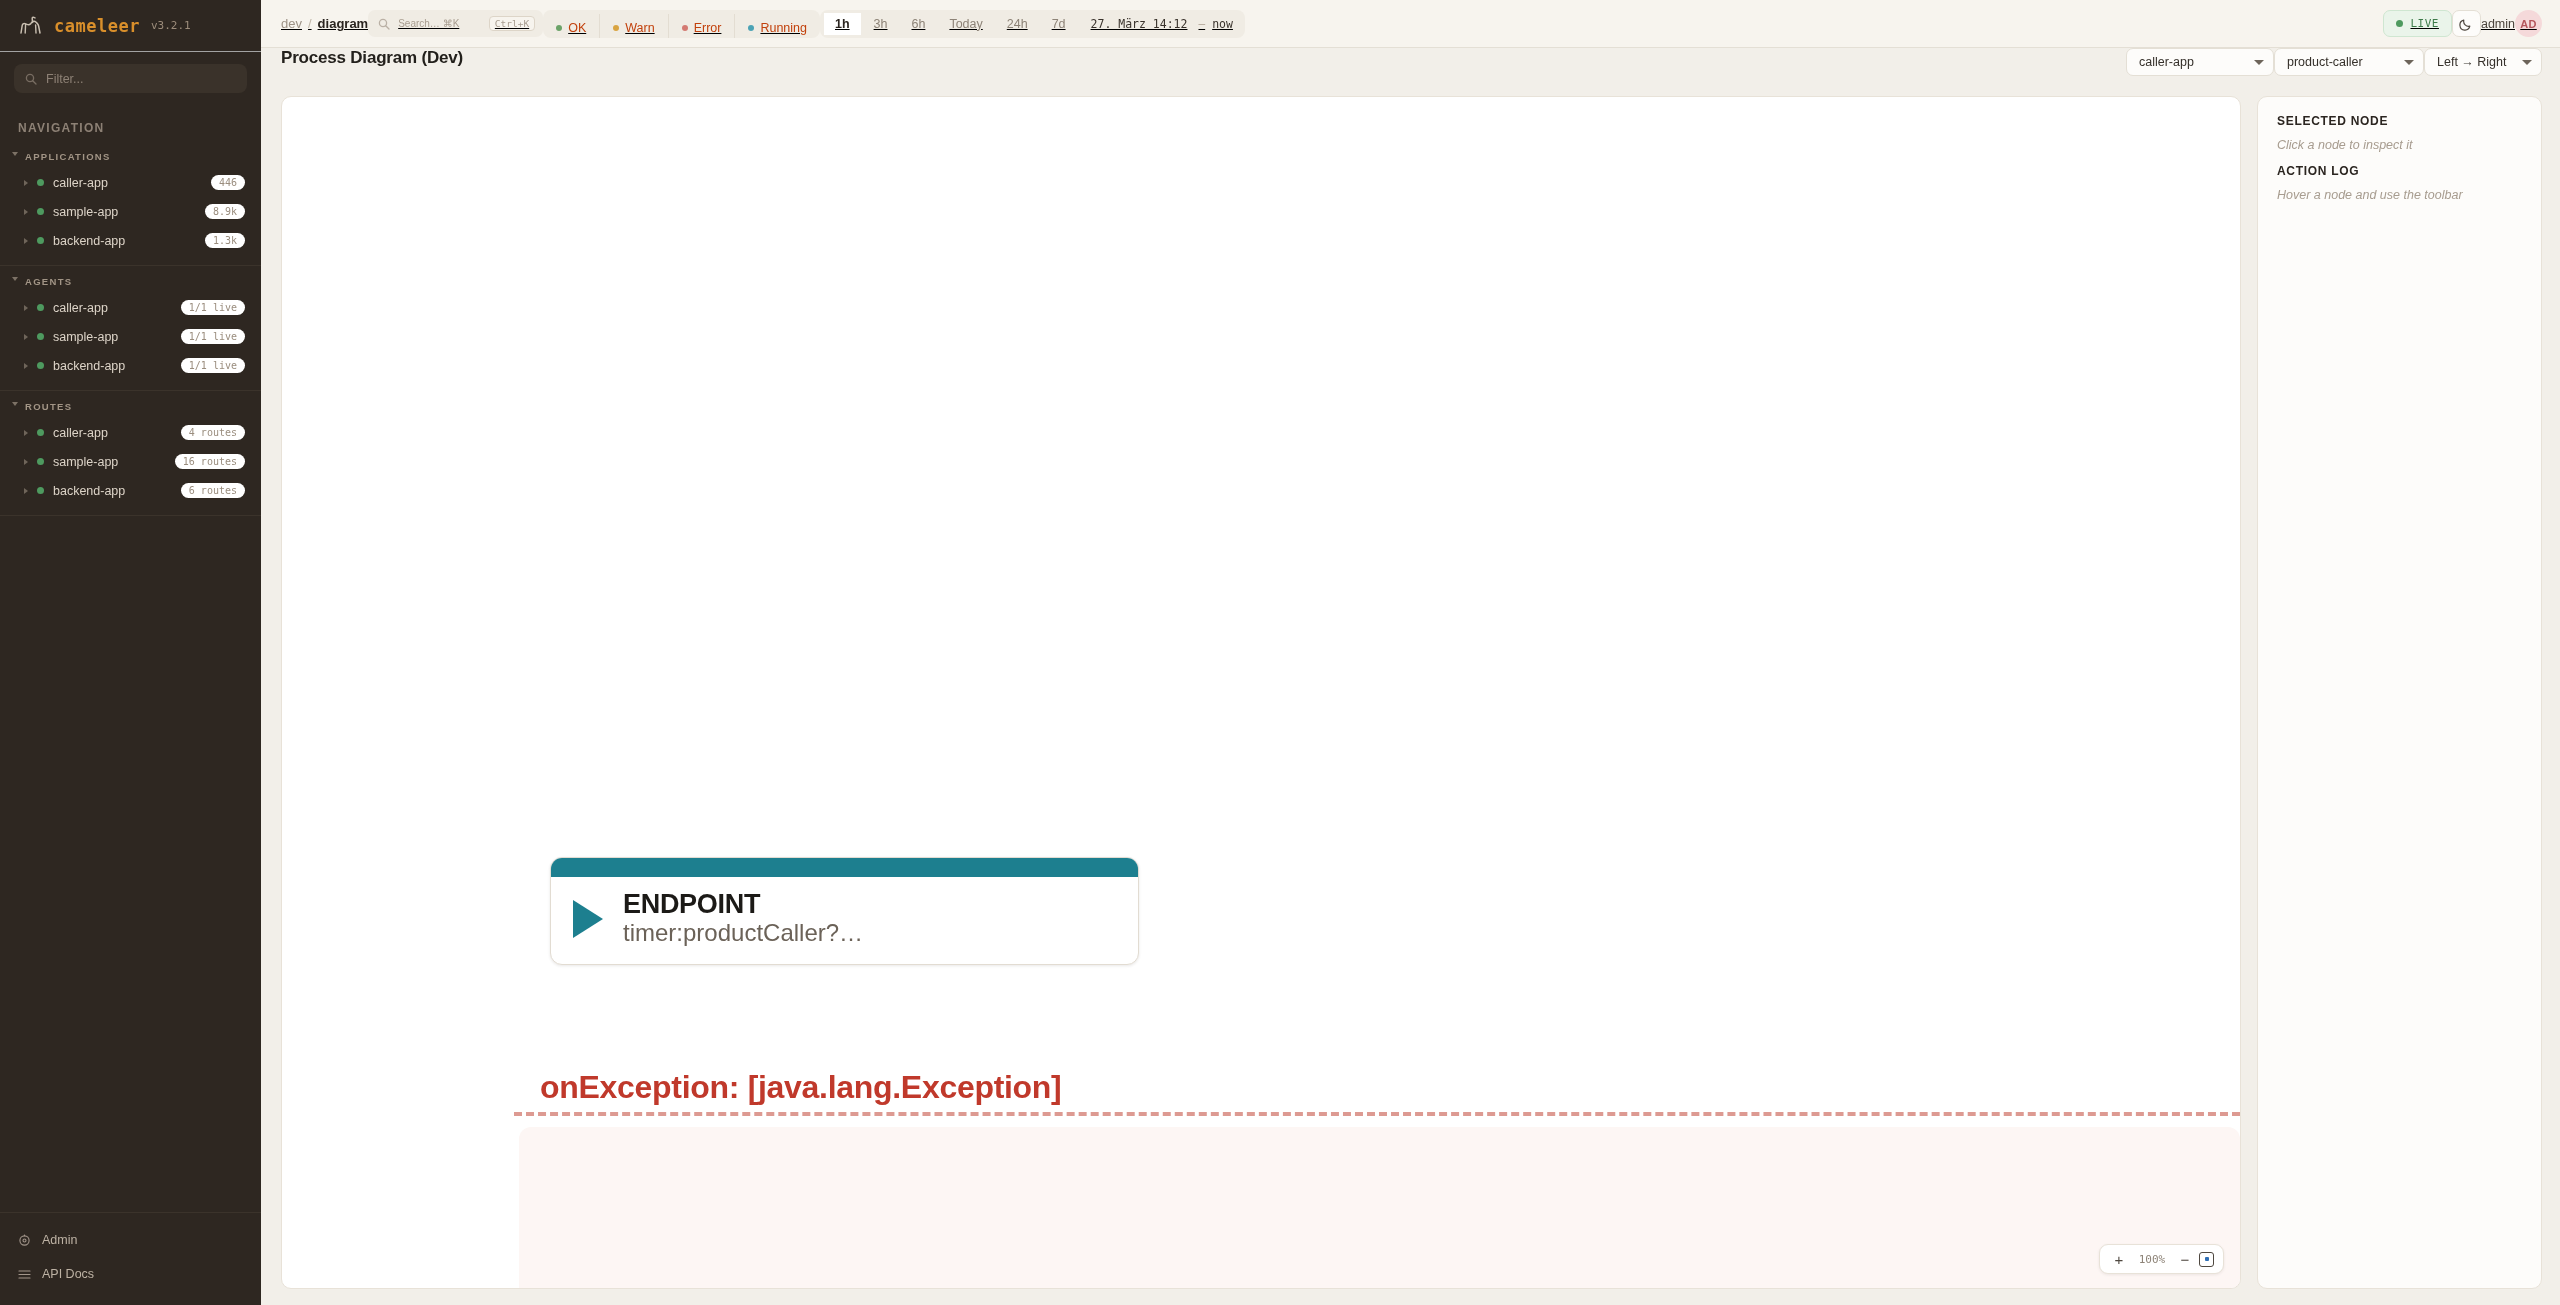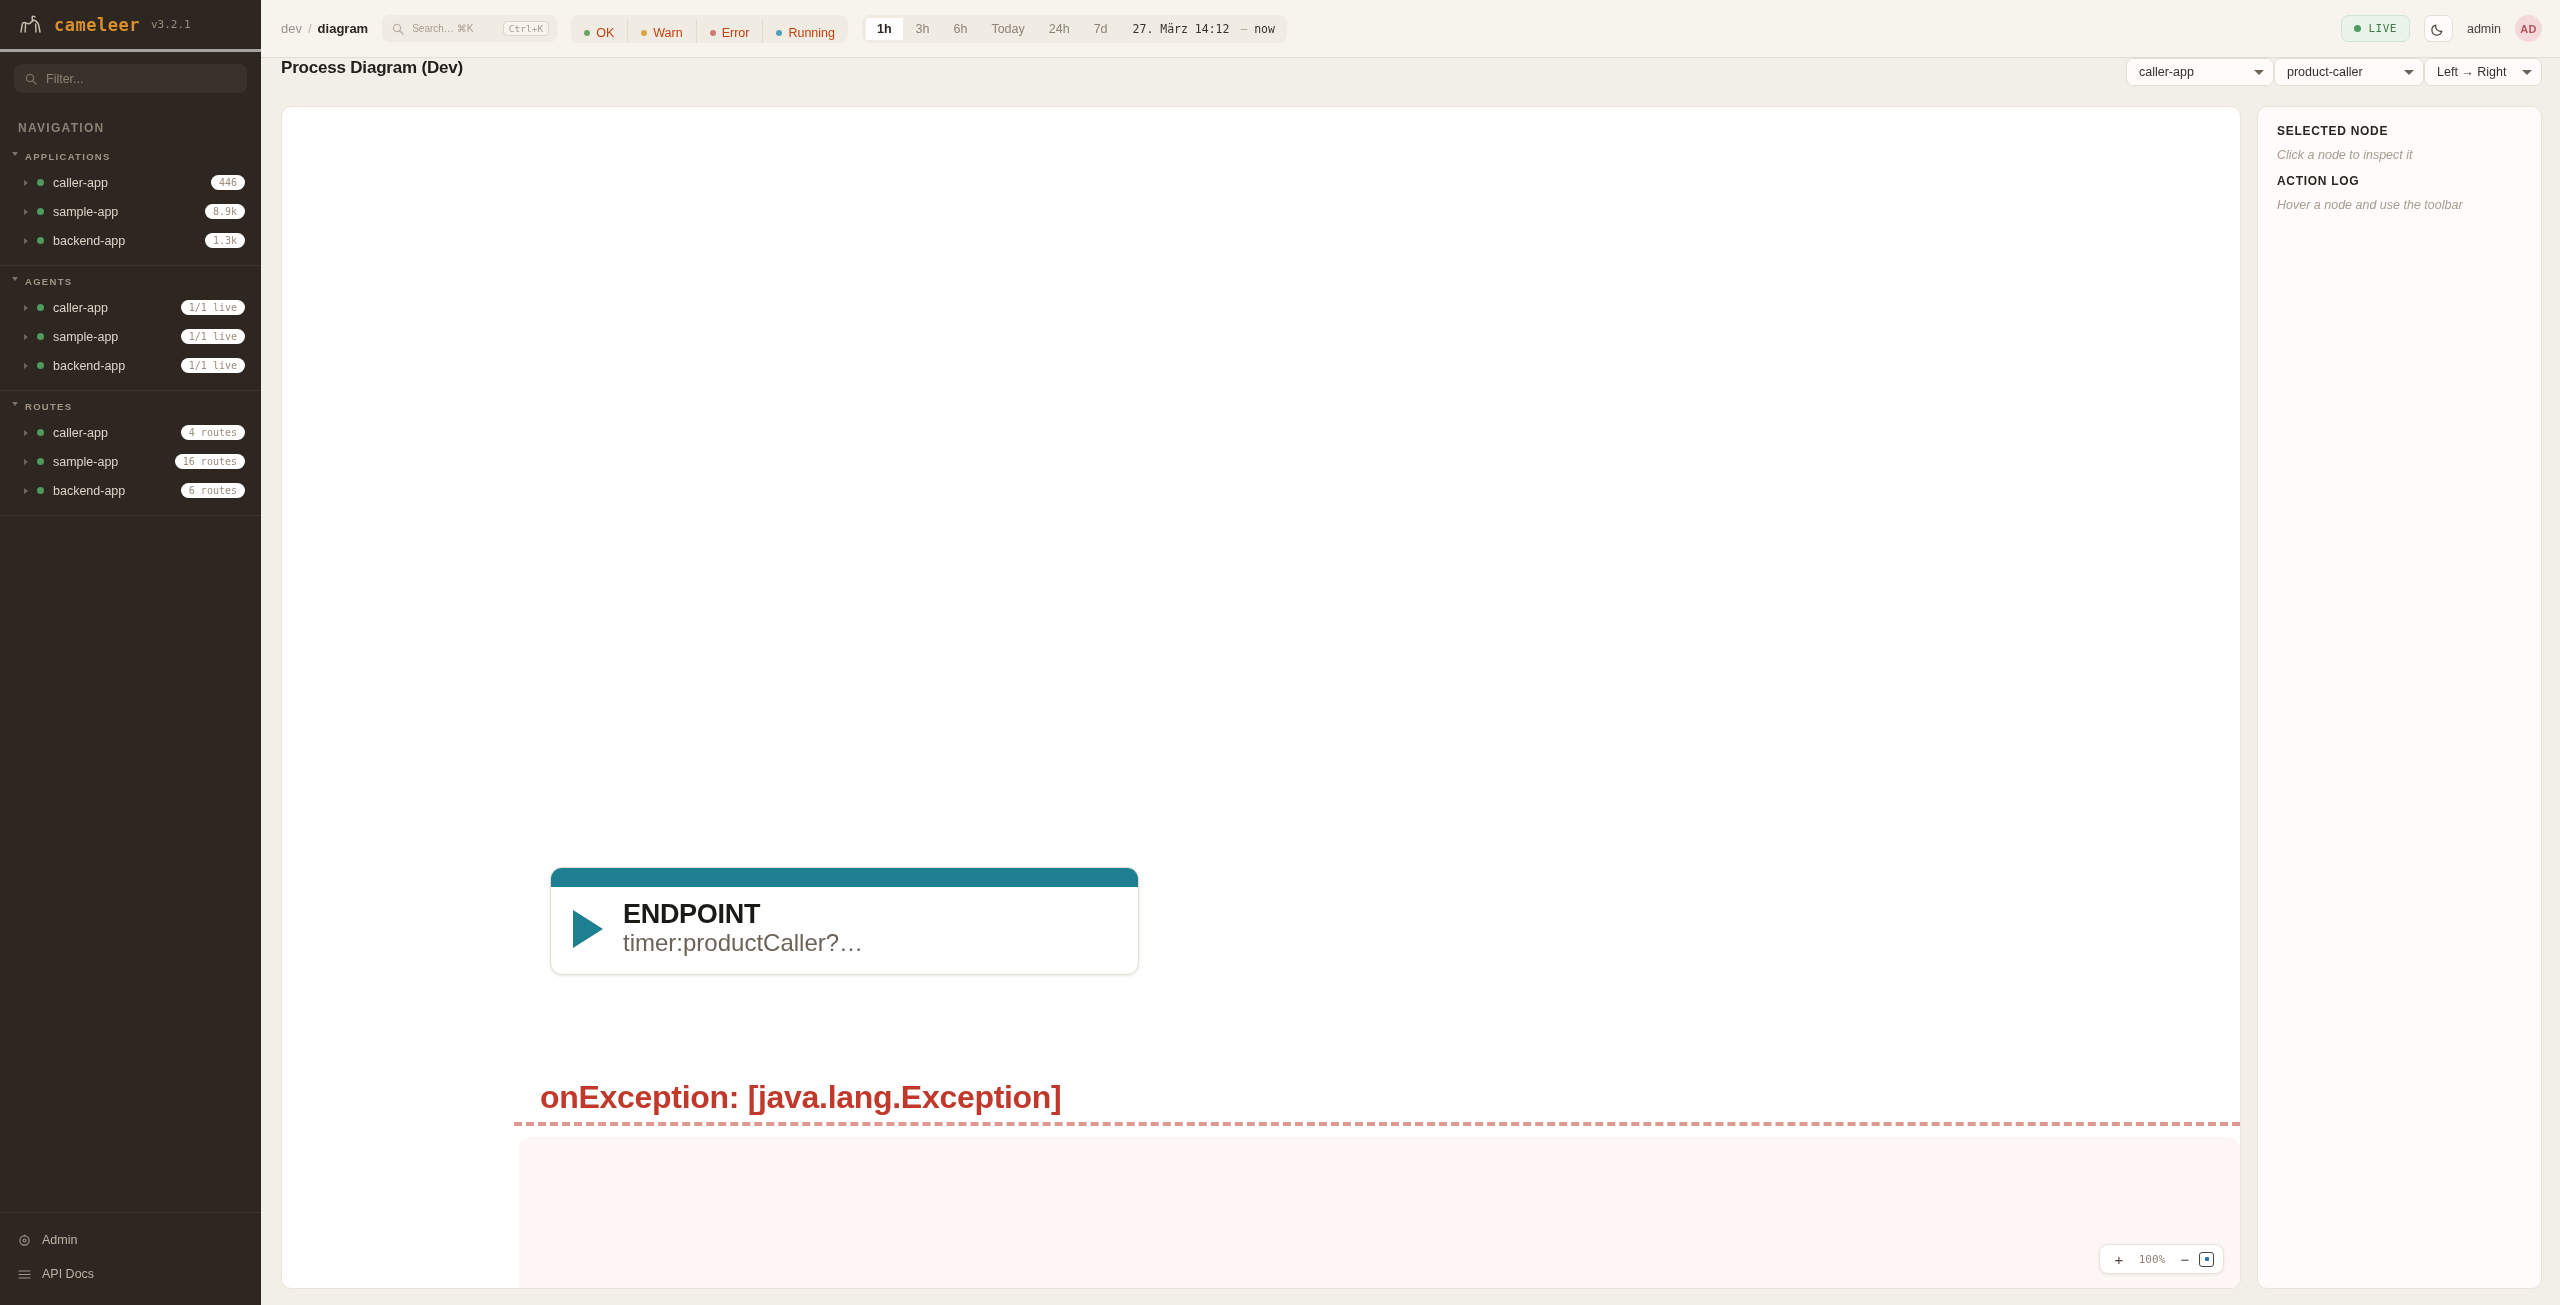--- a/index.html
+++ b/index.html
@@ -15,21 +15,21 @@
   
   .sidebar {
     width: 261px; min-width: 261px; height: 1305px;
     background: #2e2721;
     display: flex; flex-direction: column;
     position: relative;
   }
   .sb-logo {
     height: 52px; display: flex; align-items: center;
     gap: 10px; padding: 0 18px;
-    border-bottom: 3px solid #a3a3a3;
+    border-bottom: 1px solid #a3a3a3;
   }
   .camel-icon { width: 26px; height: 24px; display:block; flex:0 0 auto;}
   .logo-word {
     font-family: "DejaVu Sans Mono", monospace;
     font-size: 17px; font-weight: 700; color: #d98f2b; letter-spacing: .5px;
   }
   .logo-ver {
     font-family: "DejaVu Sans Mono", monospace;
     font-size: 11px; color: #9c8c7b; margin-left: 1px;
   }
@@ -92,23 +92,23 @@
   .sb-foot-item {
     display: flex; align-items: center; gap: 11px;
     height: 34px; padding: 0 18px; cursor: pointer;
   }
   .sb-foot-label { font-size: 12.5px; color: #bdb2a4; }
 
   
   .main { flex: 1; height: 1305px; display: flex; flex-direction: column; background: #f2efe9; }
 
   .topbar {
-    height: 58px; display: flex; align-items: center;
-    padding: 0 18px 0 20px; gap: 14px;
-    border-bottom: 1px solid #e4dfd5; background: #f7f4ee;
+    height: 48px; display: flex; align-items: center;
+    padding: 0 18px 0 20px; 
+    border-bottom: 1px solid #e4dfd5; background: #f7f4ee; text-decoration: underline;
   }
   .crumb { font-size: 13px; color: #9d9286; display: flex; gap: 6px; align-items: baseline;}
   .crumb b { color: #2b2520; font-weight: 700; }
   .crumb .sep { color: #c0b6a8; }
 
   .searchbox {
     display: flex; align-items: center; gap: 8px;
     background: #f0ece4; border-radius: 7px;
     height: 27px; width: 175px; padding: 0 8px 0 10px;
   }

